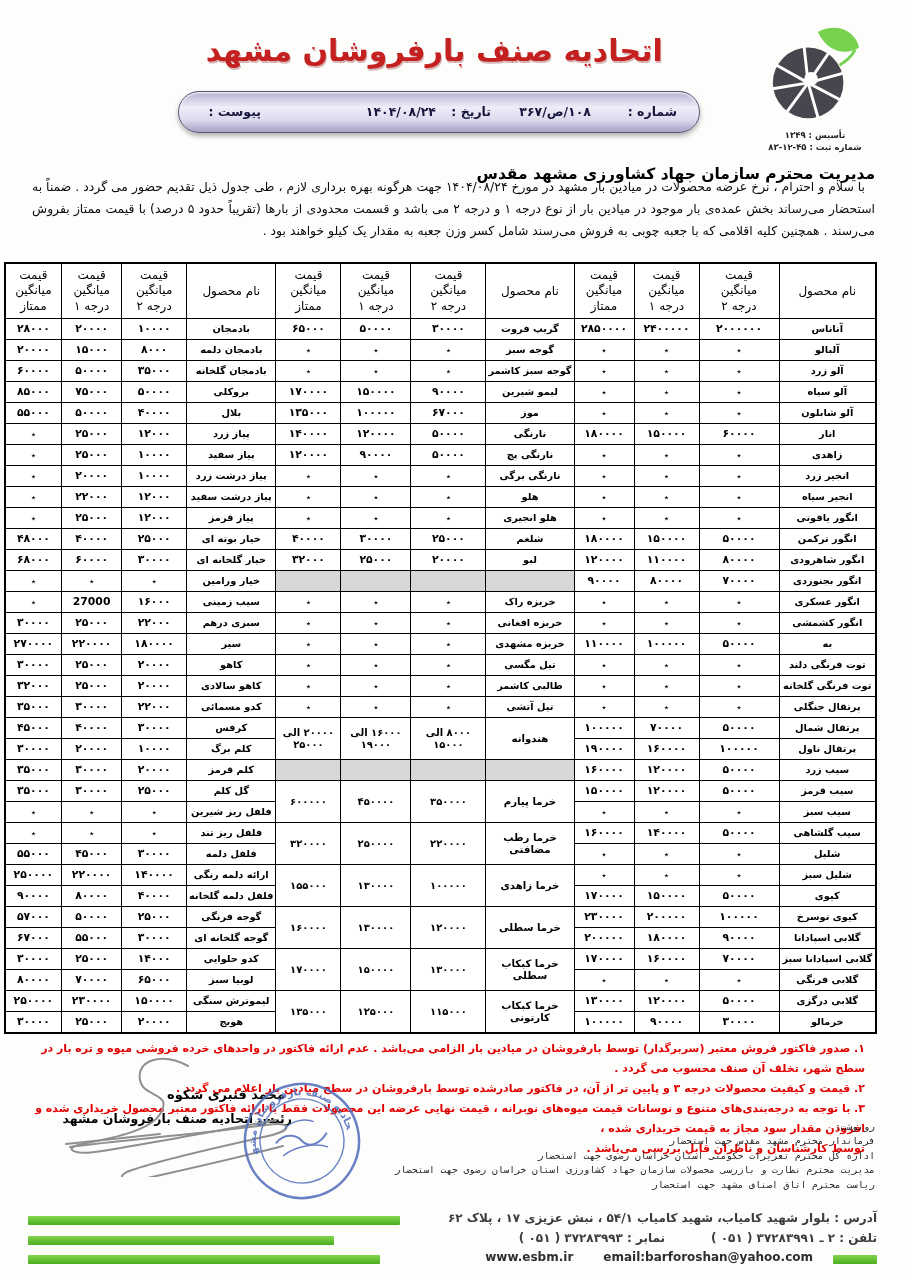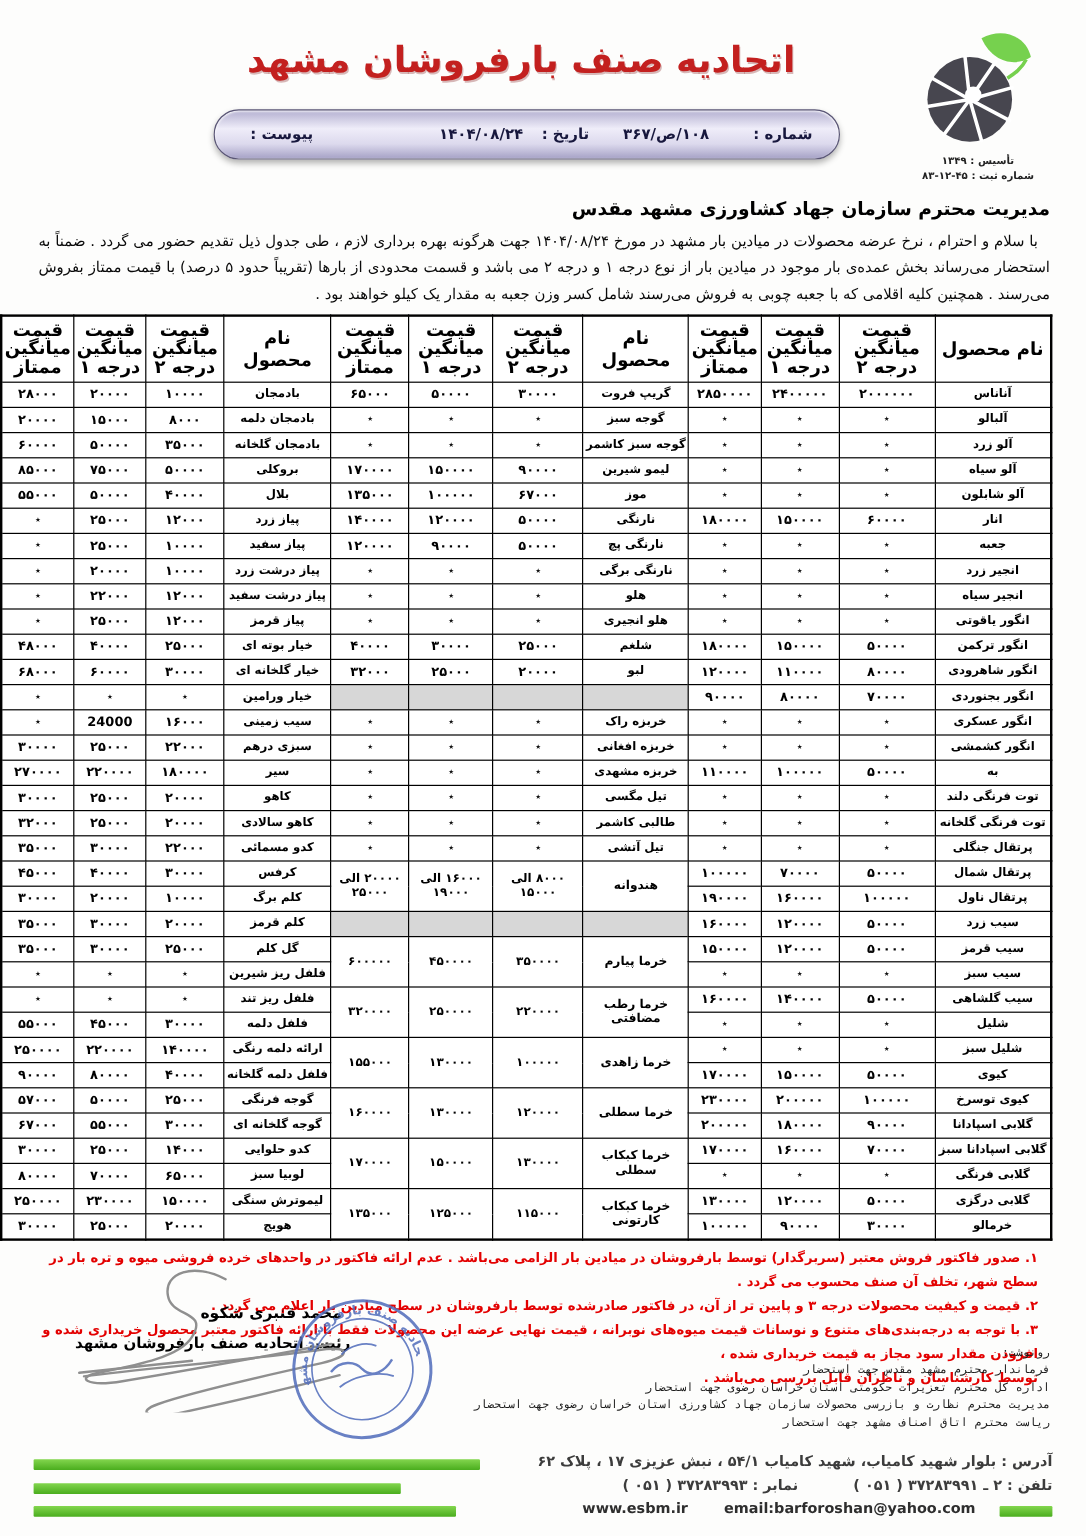--- a/index.html
+++ b/index.html
@@ -30,29 +30,29 @@
 
   .logo{position:absolute;top:22px;right:42px;width:98px;height:108px;}
   .logo-sub{
     position:absolute;top:130px;right:22px;width:136px;text-align:center;
     font-size:8.5px;font-weight:bold;line-height:11.5px;color:#222;
   }
 
   
   .recipient{position:absolute;top:165px;right:30px;font-size:15.5px;font-weight:bold;}
   .letter-body{
-    position:absolute;top:190px;right:30px;left:32px;
+    position:absolute;top:176px;right:30px;left:32px;
     font-size:12.4px;line-height:21.8px;text-align:justify;text-indent:10px;color:#0a0a0a;
   }
 
   
   .tbl-wrap{position:absolute;top:262px;right:28px;}
   table.price{border-collapse:collapse;table-layout:fixed;direction:rtl;background:#fff;border:2px solid #000;}
   table.price th,table.price td{border:1px solid #000;text-align:center;vertical-align:middle;padding:0 2px;overflow:hidden;}
-  table.price th{height:54px;font-size:15px;font-weight:bold;}
+  table.price th{height:54px;font-size:12px;font-weight:normal;}
   th.hprice div{line-height:15.5px;}
   th.hname{font-size:11.5px;}
   table.price td{height:20px;font-weight:bold;line-height:1.12;}
   td.pname{font-size:9.8px;white-space:nowrap;border-right-width:2px;}
   td.pval{font-size:10.8px;white-space:nowrap;}
   td.mspan{white-space:normal;}
   td.pname.mspan{font-size:10.2px;}
   td.pval.mspan{font-size:10px;}
   td.gray{background:#d7d7d7;}
   td.star{font-size:9px;color:#111;}
@@ -277,21 +277,21 @@
             <td class="pname">نارنگی</td>
             <td class="pval">۵۰۰۰۰</td>
             <td class="pval">۱۲۰۰۰۰</td>
             <td class="pval">۱۴۰۰۰۰</td>
             <td class="pname">پیاز زرد</td>
             <td class="pval">۱۲۰۰۰</td>
             <td class="pval">۲۵۰۰۰</td>
             <td class="pval star">٭</td>
           </tr>
           <tr>
-            <td class="pname">جعبه</td>
+            <td class="pname">زاهدی</td>
             <td class="pval star">٭</td>
             <td class="pval star">٭</td>
             <td class="pval star">٭</td>
             <td class="pname">نارنگی پچ</td>
             <td class="pval">۵۰۰۰۰</td>
             <td class="pval">۹۰۰۰۰</td>
             <td class="pval">۱۲۰۰۰۰</td>
             <td class="pname">پیاز سفید</td>
             <td class="pval">۱۰۰۰۰</td>
             <td class="pval">۲۵۰۰۰</td>
@@ -385,21 +385,21 @@
             <td class="pname">انگور عسکری</td>
             <td class="pval star">٭</td>
             <td class="pval star">٭</td>
             <td class="pval star">٭</td>
             <td class="pname">خربزه راک</td>
             <td class="pval star">٭</td>
             <td class="pval star">٭</td>
             <td class="pval star">٭</td>
             <td class="pname">سیب زمینی</td>
             <td class="pval">۱۶۰۰۰</td>
-            <td class="pval">24000</td>
+            <td class="pval">27000</td>
             <td class="pval star">٭</td>
           </tr>
           <tr>
             <td class="pname">انگور کشمشی</td>
             <td class="pval star">٭</td>
             <td class="pval star">٭</td>
             <td class="pval star">٭</td>
             <td class="pname">خربزه افغانی</td>
             <td class="pval star">٭</td>
             <td class="pval star">٭</td>

